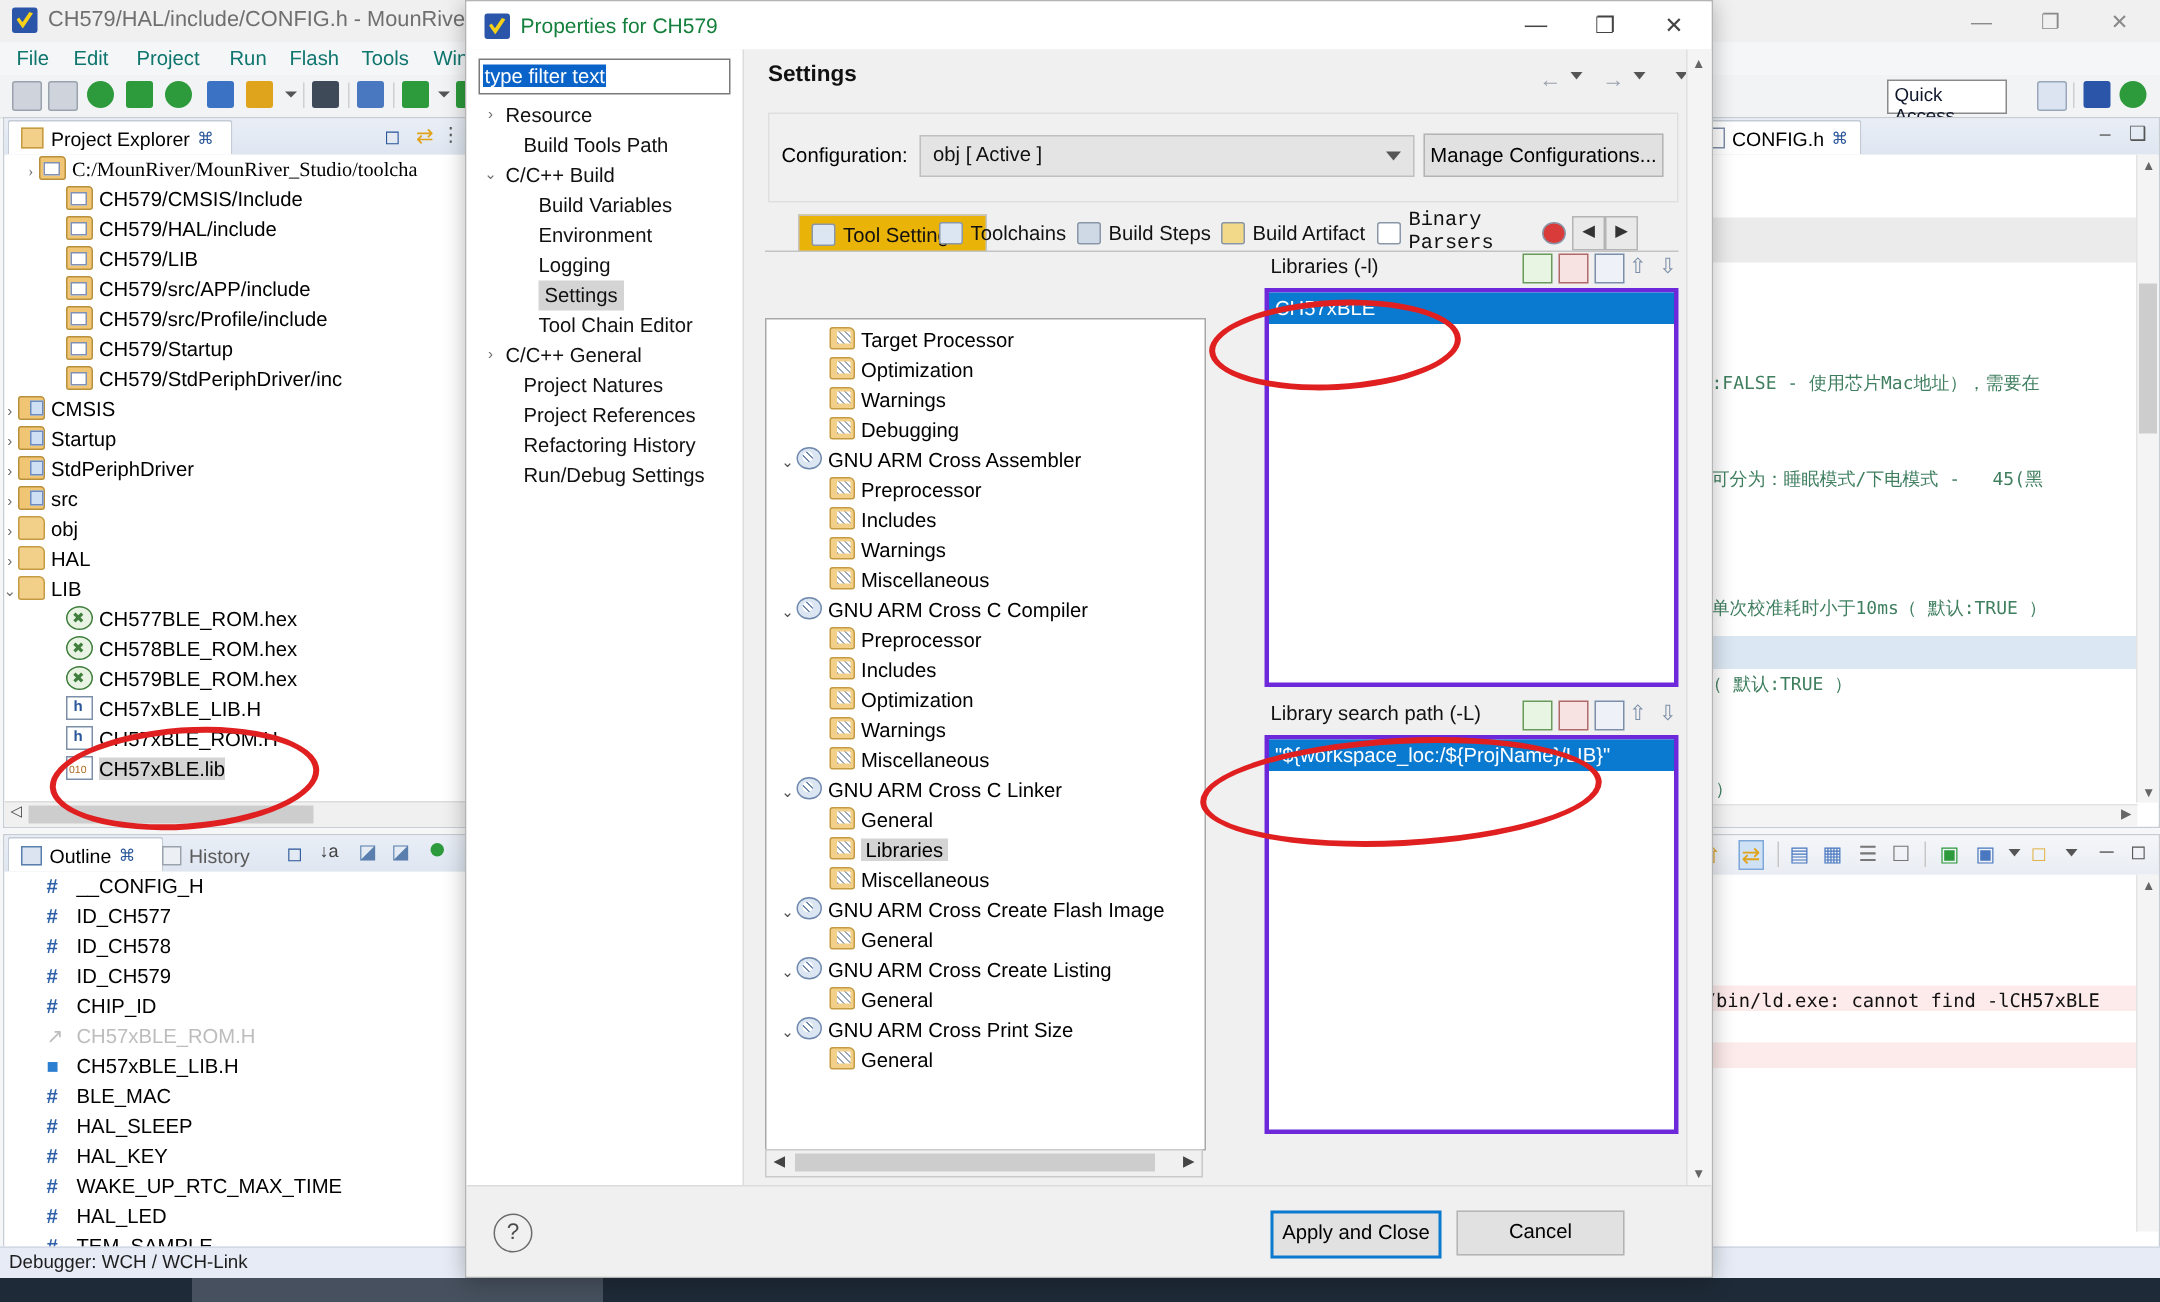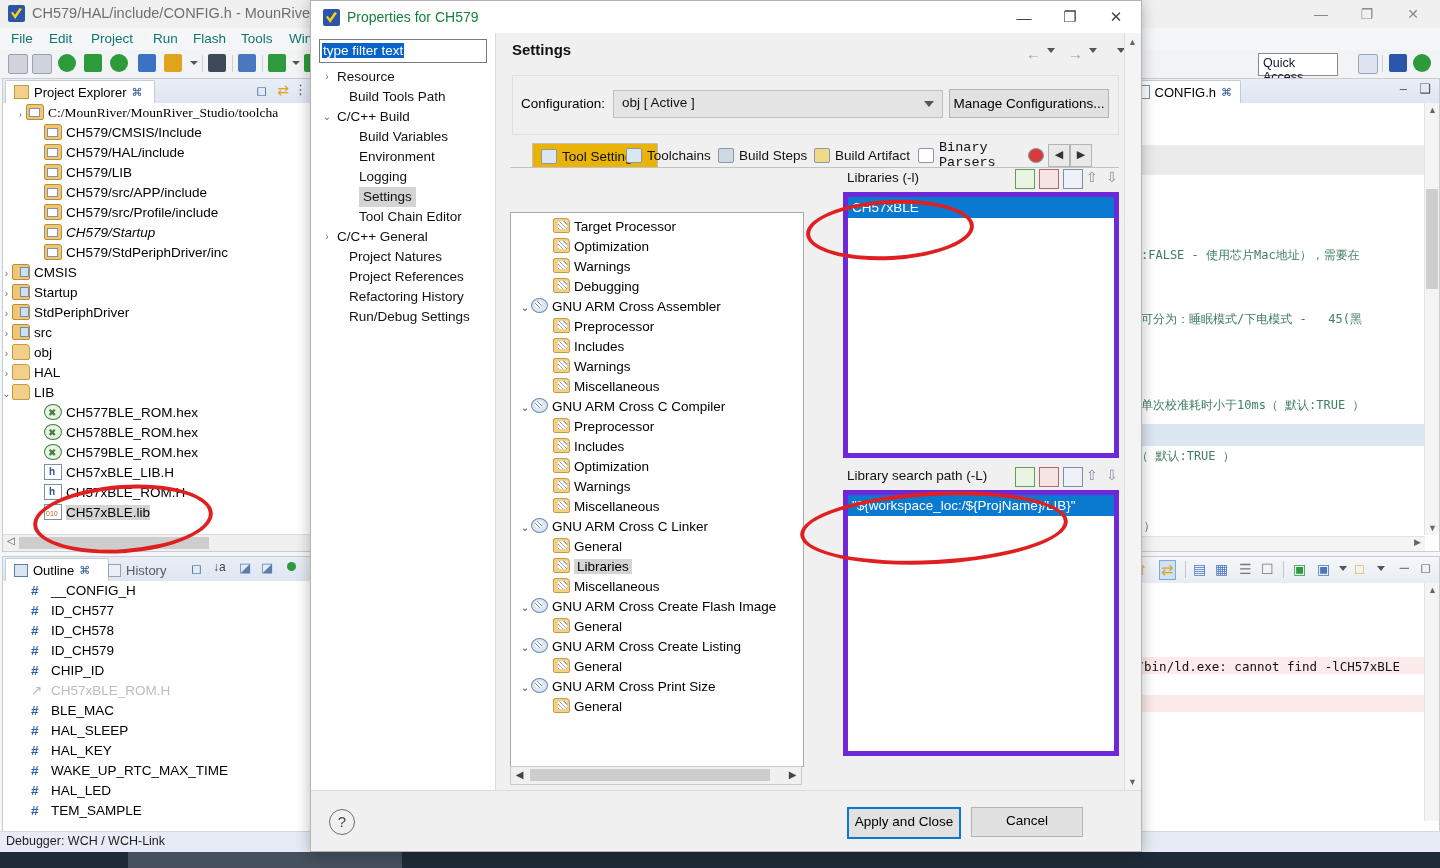--- a/index.html
+++ b/index.html
@@ -133,21 +133,21 @@
   .sico{display:inline-block;width:15px;height:13px;vertical-align:-2px;margin-right:4px;position:relative;}
   .sico-fold{background:#f3d08a;border:1px solid #c49b43;border-radius:2px 4px 2px 2px;}
   .sico-fold:after{content:"";position:absolute;left:4px;top:2px;width:9px;height:8px;background:repeating-linear-gradient(45deg,#9aa7b8 0 1px,#fff 1px 3px);}
   .sico-gear{border-radius:50%;background:#dce6f2;border:1px solid #6f88ad;}
   .sico-gear:after{content:"";position:absolute;left:3px;top:2px;width:7px;height:7px;border-radius:50%;background:repeating-linear-gradient(45deg,#6f88ad 0 1px,#fff 1px 3px);}
   .ssel{background:#d4d4d4;padding:0 3px;}
 
   #lib-pane{position:absolute;right:0;top:0;width:276px;height:290px;}
   #libpath-pane{position:absolute;right:0;top:298px;width:276px;height:290px;}
   .pane-head{position:absolute;left:4px;top:2px;font-size:13.5px;color:#111;}
-  .pane-list{position:absolute;left:0;top:24px;right:0;bottom:0;background:#fff;border:5px solid #6d28d9;}
+  .pane-list{position:absolute;left:0;top:24px;right:0;bottom:0;background:#fff;border:3px solid #6d28d9;}
   .listsel{position:absolute;left:0;top:0;right:0;height:21px;background:#0a7ad0;color:#fff;font-size:13.5px;line-height:21px;padding-left:4px;white-space:nowrap;}
   .paneicon{position:absolute;top:1px;width:18px;height:18px;}
   #pane-hsb{position:absolute;left:0;right:0;bottom:0;height:17px;background:#f0f0f0;border:1px solid #c9c9c9;}
   #pane-hsb .hthumb{position:absolute;left:19px;top:2px;width:240px;height:12px;background:#cdcdcd;}
   .hsb-arrow{position:absolute;top:1px;width:15px;height:14px;text-align:center;line-height:14px;font-size:10px;color:#444;}
   #right-vsb{position:absolute;right:0;top:0;bottom:0;width:16px;background:#f4f4f4;border-left:1px solid #e0e0e0;}
 
   #dlg-footer{position:absolute;left:0;bottom:0;width:100%;height:60px;background:#f0f0f0;border-top:1px solid #dcdcdc;}
   #help-btn{position:absolute;left:18px;top:18px;width:24px;height:24px;border:1px solid #6d6d6d;border-radius:50%;
      text-align:center;line-height:23px;font-size:15px;color:#4a4a4a;}
@@ -239,21 +239,21 @@
         <div class="trow">
           <div class="tw" style="left: 30px;"><span class="arr"></span><span class="ico ico-inc"></span><span>CH579/LIB</span></div>
         </div>
         <div class="trow">
           <div class="tw" style="left: 30px;"><span class="arr"></span><span class="ico ico-inc"></span><span>CH579/src/APP/include</span></div>
         </div>
         <div class="trow">
           <div class="tw" style="left: 30px;"><span class="arr"></span><span class="ico ico-inc"></span><span>CH579/src/Profile/include</span></div>
         </div>
         <div class="trow">
-          <div class="tw" style="left: 30px; font-style: italic;"><span class="arr"></span><span class="ico ico-inc"></span><span>CH579/Startup</span></div>
+          <div class="tw" style="left: 30px;"><span class="arr"></span><span class="ico ico-inc"></span><span>CH579/Startup</span></div>
         </div>
         <div class="trow">
           <div class="tw" style="left: 30px;"><span class="arr"></span><span class="ico ico-inc"></span><span>CH579/StdPeriphDriver/inc</span></div>
         </div>
         <div class="trow">
           <div class="tw" style="left: -2px;"><span class="arr">›</span><span class="ico ico-srcf"></span><span>CMSIS</span></div>
         </div>
         <div class="trow">
           <div class="tw" style="left: -2px;"><span class="arr">›</span><span class="ico ico-srcf"></span><span>Startup</span></div>
         </div>
@@ -315,20 +315,21 @@
       <span style="position:absolute;left:284px;top:5px;width:9px;height:9px;border-radius:50%;background:#2d9a3c;display:inline-block"></span>
       <span style="position:absolute;left:302px;top:3px;color:#555;font-size:13px">⋮</span>
     </div>
     <div id="outline-body">
         <div class="orow"><span class="ohash" style="color: rgb(44, 95, 168);">#</span><span>__CONFIG_H</span></div>
         <div class="orow"><span class="ohash" style="color: rgb(44, 95, 168);">#</span><span>ID_CH577</span></div>
         <div class="orow"><span class="ohash" style="color: rgb(44, 95, 168);">#</span><span>ID_CH578</span></div>
         <div class="orow"><span class="ohash" style="color: rgb(44, 95, 168);">#</span><span>ID_CH579</span></div>
         <div class="orow"><span class="ohash" style="color: rgb(44, 95, 168);">#</span><span>CHIP_ID</span></div>
         <div class="orow"><span class="oblue" style="color: rgb(189, 189, 189);">↗</span><span class="ogray">CH57xBLE_ROM.H</span></div>
+        <div class="orow"><span class="oblue" style="color: rgb(44, 127, 208);">■</span><span>CH57xBLE_LIB.H</span></div>
         <div class="orow"><span class="ohash" style="color: rgb(44, 95, 168);">#</span><span>BLE_MAC</span></div>
         <div class="orow"><span class="ohash" style="color: rgb(44, 95, 168);">#</span><span>HAL_SLEEP</span></div>
         <div class="orow"><span class="ohash" style="color: rgb(44, 95, 168);">#</span><span>HAL_KEY</span></div>
         <div class="orow"><span class="ohash" style="color: rgb(44, 95, 168);">#</span><span>WAKE_UP_RTC_MAX_TIME</span></div>
         <div class="orow"><span class="ohash" style="color: rgb(44, 95, 168);">#</span><span>HAL_LED</span></div>
         <div class="orow"><span class="ohash" style="color: rgb(44, 95, 168);">#</span><span>TEM_SAMPLE</span></div>
       </div>
   </div>
 
   <div class="panel" id="editor">

